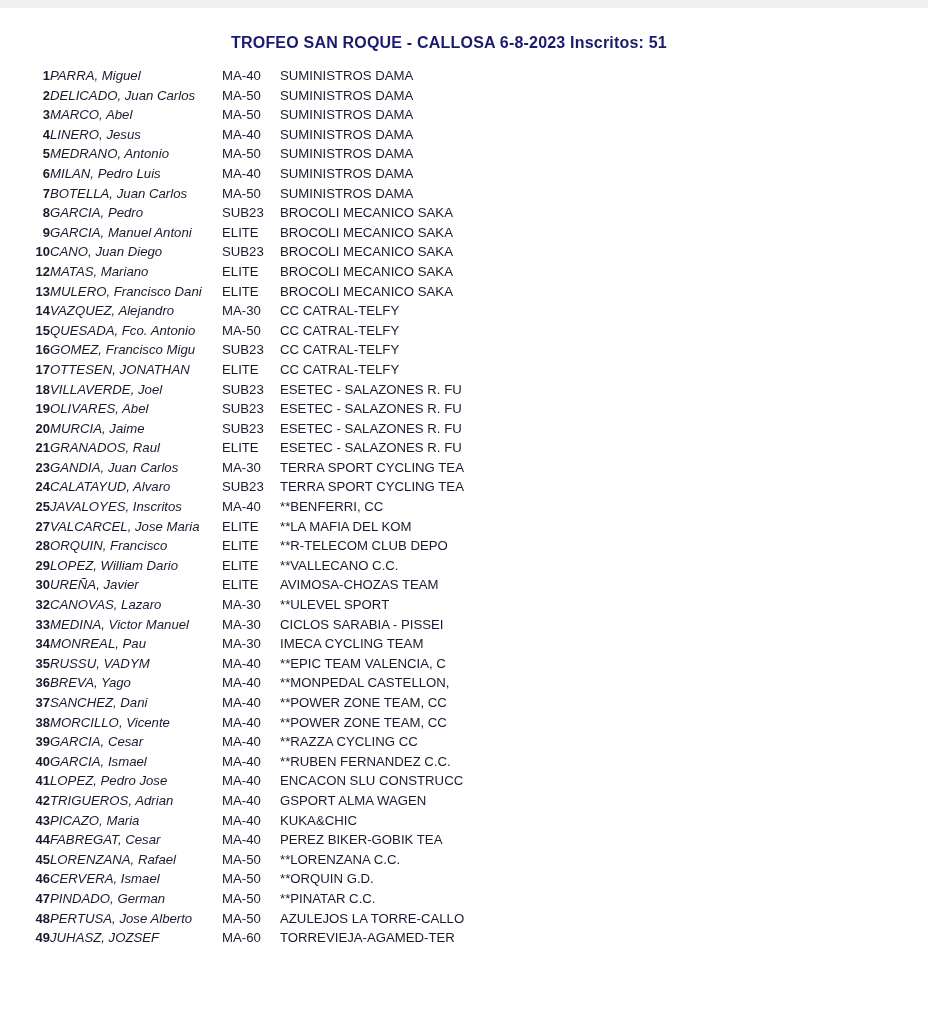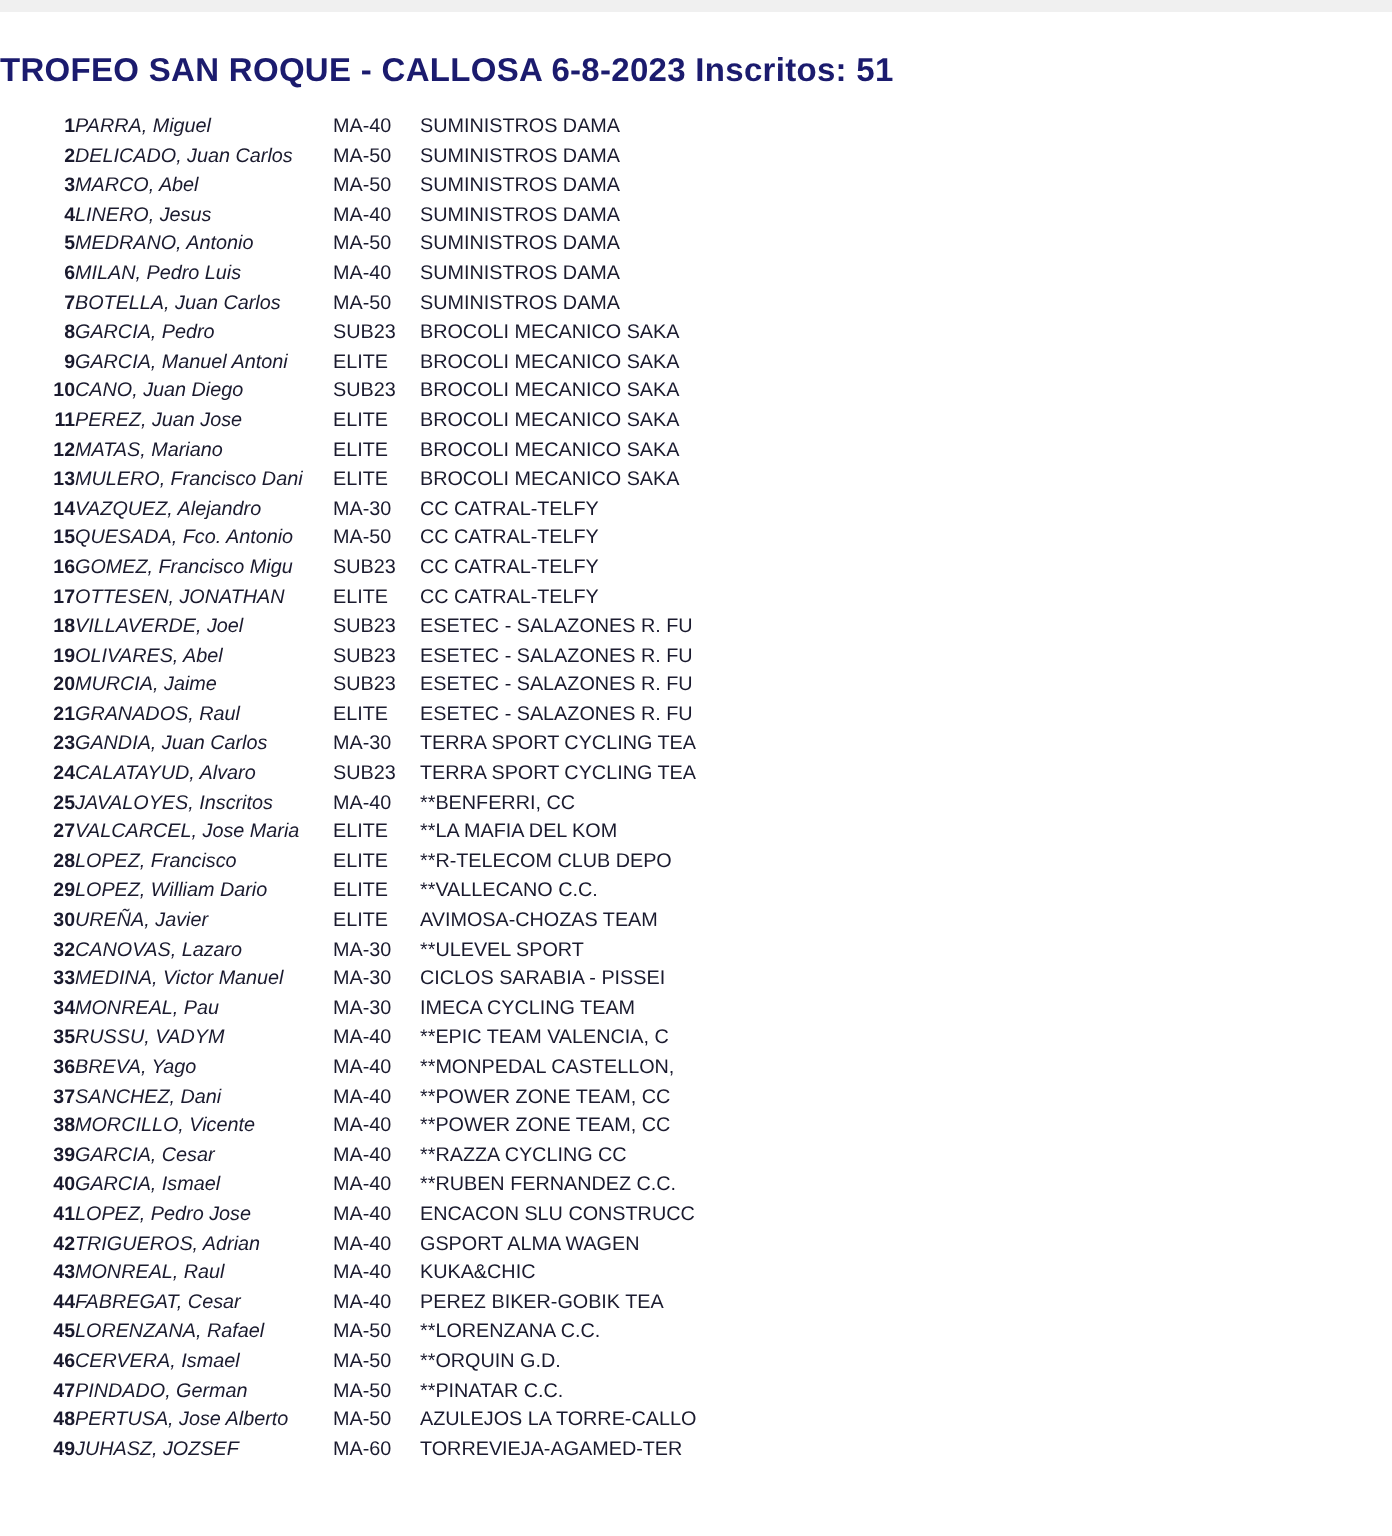--- a/index.html
+++ b/index.html
@@ -17,21 +17,22 @@
   }
   .top-strip {
     height: 8px;
     background: #f0f0f0;
     width: 100%;
   }
   .page {
     padding: 0 0 0 0;
   }
   .doc-title {
-    font-size: 22px;
+    text-align: center;
+    font-size: 16px;
     font-weight: bold;
     color: #1b1b6e;
     margin: 26px 0 14px 0;
     letter-spacing: 0.2px;
     padding-right: 30px;
   }
   table.riders {
     border-collapse: collapse;
     margin-left: 22px;
     font-size: 13.2px;
@@ -128,26 +129,20 @@
           <td class="cat">ELITE</td>
           <td class="team">BROCOLI MECANICO SAKA</td>
         </tr>
         <tr>
           <td class="num">10</td>
           <td class="name">CANO, Juan Diego</td>
           <td class="cat">SUB23</td>
           <td class="team">BROCOLI MECANICO SAKA</td>
         </tr>
         <tr>
-          <td class="num">11</td>
-          <td class="name">PEREZ, Juan Jose</td>
-          <td class="cat">ELITE</td>
-          <td class="team">BROCOLI MECANICO SAKA</td>
-        </tr>
-        <tr>
           <td class="num">12</td>
           <td class="name">MATAS, Mariano</td>
           <td class="cat">ELITE</td>
           <td class="team">BROCOLI MECANICO SAKA</td>
         </tr>
         <tr>
           <td class="num">13</td>
           <td class="name">MULERO, Francisco Dani</td>
           <td class="cat">ELITE</td>
           <td class="team">BROCOLI MECANICO SAKA</td>
@@ -219,21 +214,21 @@
           <td class="team">**BENFERRI, CC</td>
         </tr>
         <tr>
           <td class="num">27</td>
           <td class="name">VALCARCEL, Jose Maria</td>
           <td class="cat">ELITE</td>
           <td class="team">**LA MAFIA DEL KOM</td>
         </tr>
         <tr>
           <td class="num">28</td>
-          <td class="name">LOPEZ, Francisco</td>
+          <td class="name">ORQUIN, Francisco</td>
           <td class="cat">ELITE</td>
           <td class="team">**R-TELECOM  CLUB DEPO</td>
         </tr>
         <tr>
           <td class="num">29</td>
           <td class="name">LOPEZ, William Dario</td>
           <td class="cat">ELITE</td>
           <td class="team">**VALLECANO C.C.</td>
         </tr>
         <tr>
@@ -303,21 +298,21 @@
           <td class="team">ENCACON SLU CONSTRUCC</td>
         </tr>
         <tr>
           <td class="num">42</td>
           <td class="name">TRIGUEROS, Adrian</td>
           <td class="cat">MA-40</td>
           <td class="team">GSPORT ALMA WAGEN</td>
         </tr>
         <tr>
           <td class="num">43</td>
-          <td class="name">MONREAL, Raul</td>
+          <td class="name">PICAZO, Maria</td>
           <td class="cat">MA-40</td>
           <td class="team">KUKA&amp;CHIC</td>
         </tr>
         <tr>
           <td class="num">44</td>
           <td class="name">FABREGAT, Cesar</td>
           <td class="cat">MA-40</td>
           <td class="team">PEREZ BIKER-GOBIK TEA</td>
         </tr>
         <tr>

